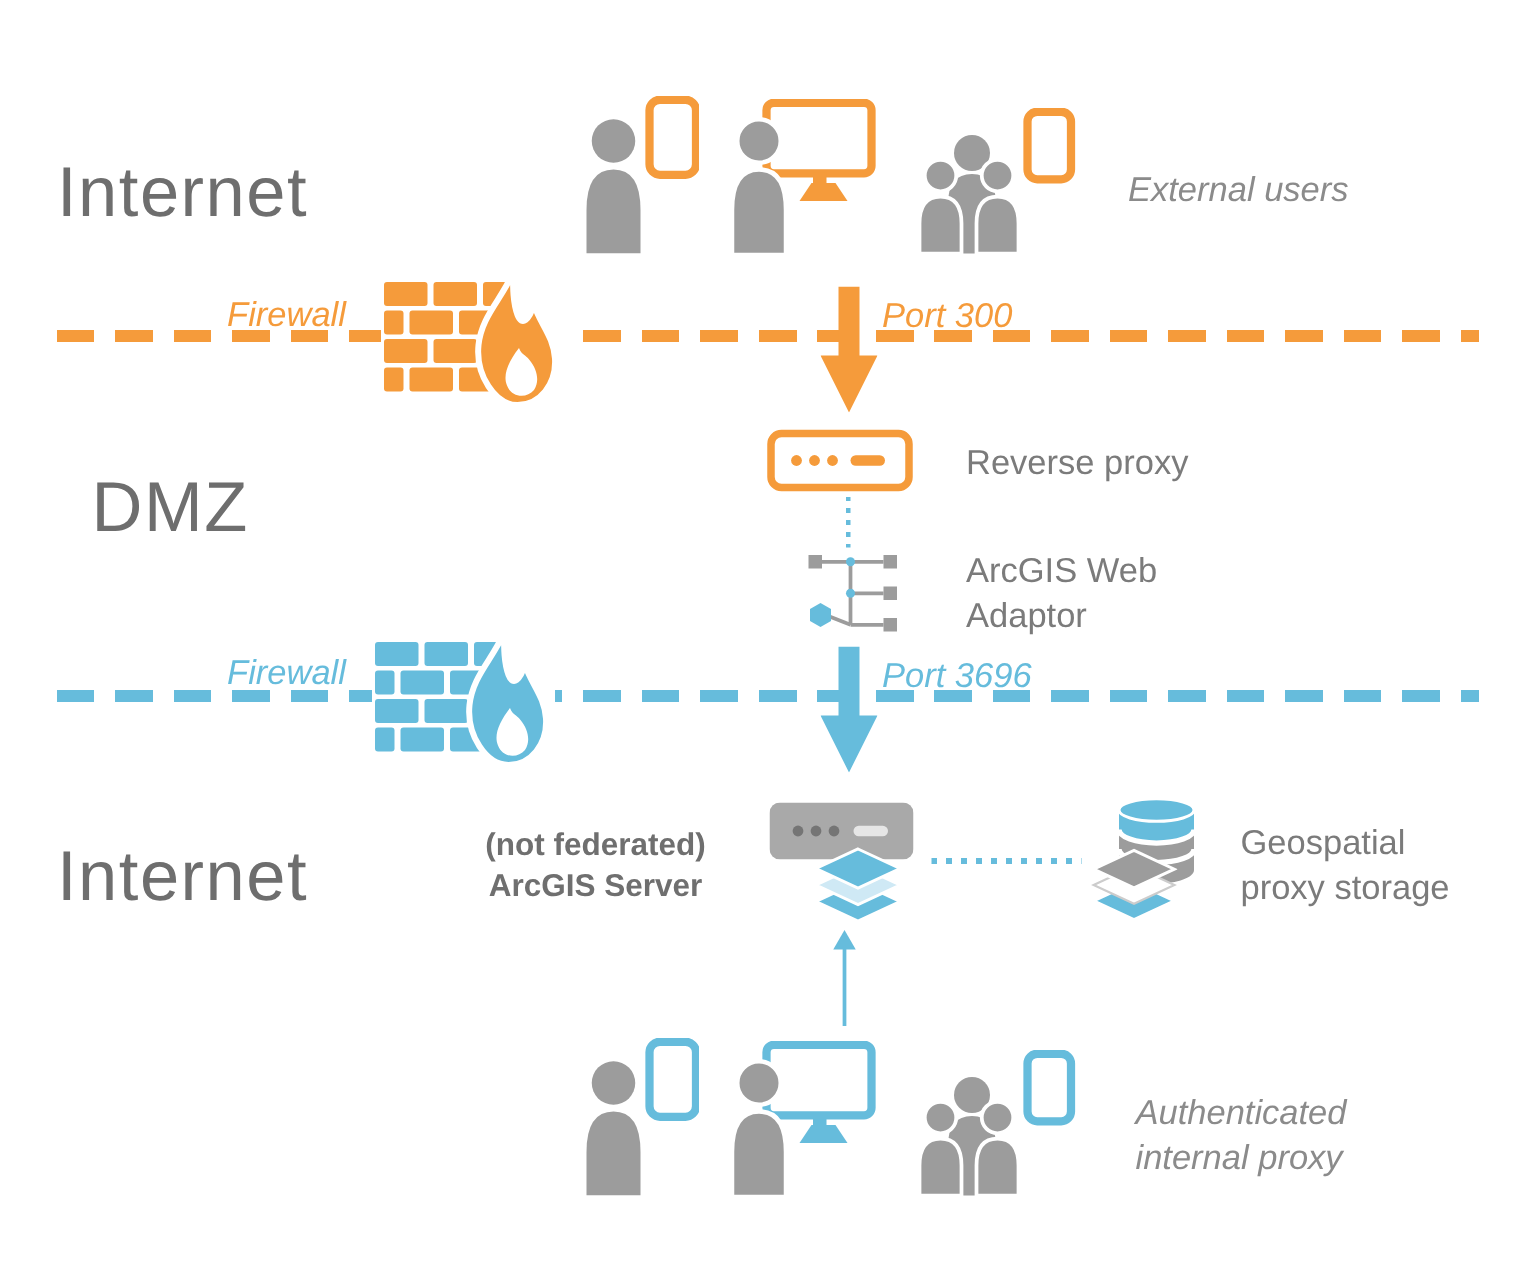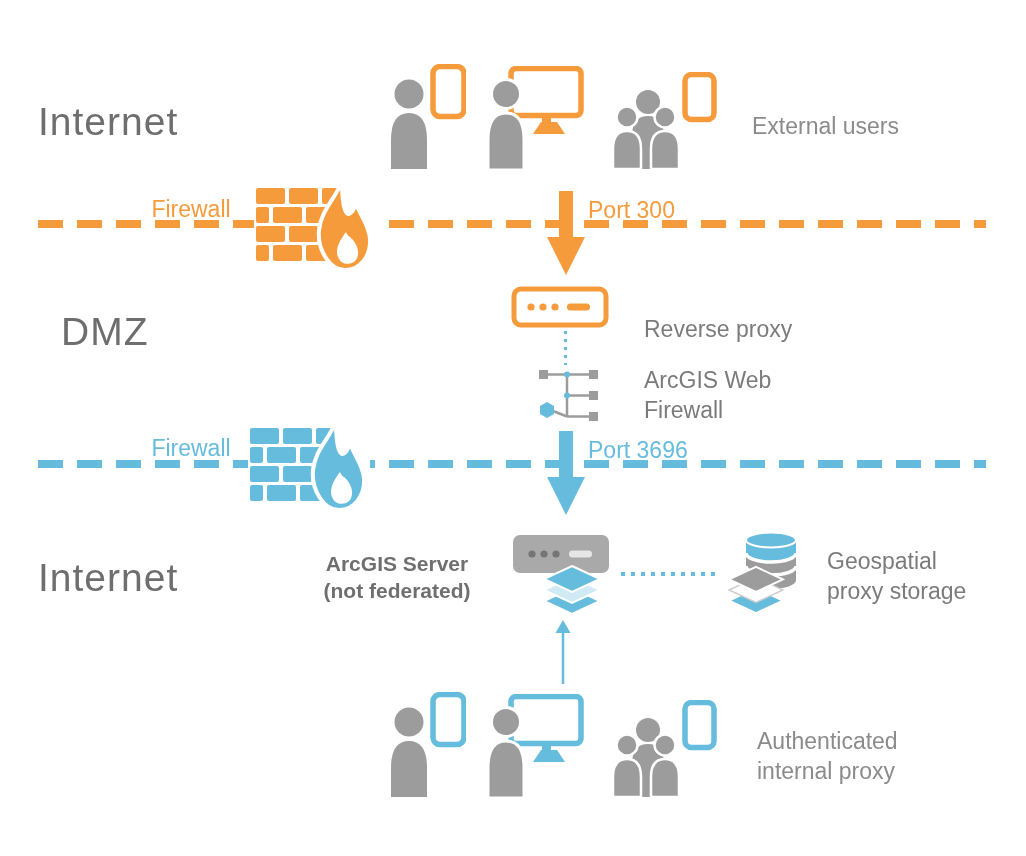--- a/index.html
+++ b/index.html
@@ -3,23 +3,23 @@
 <meta charset="utf-8">
 <style>
   * { margin:0; padding:0; box-sizing:border-box; }
   html, body { background:#ffffff; }
   body { font-family:"Liberation Sans", sans-serif; }
   .canvas {
     position:relative; width:1026px; height:856px;
     background:#ffffff; border-radius:28px; overflow:hidden;
   }
   .abs { position:absolute; }
-  .zone-title { font-size:39px; font-weight:500; letter-spacing:1px; color:var(--heading-gray,#6e6e6e); }
+  .zone-title { font-size:47px; font-weight:500; letter-spacing:1px; color:var(--heading-gray,#6e6e6e); }
   .label { font-size:23px; color:var(--label-gray,#7b7b7b); line-height:1.3; }
-  .italic { color:#8b8b8b; }
+  .italic { font-style:italic; color:#8b8b8b; }
   .bold-label { font-weight:700; font-size:21px; color:#6f6f6f; line-height:1.3; text-align:center; }
   .orange { color:var(--orange,#F59B3B); }
   .blue { color:var(--blue,#66BCDC); }
   .right { text-align:center; }
   .hline { height:8px; background:repeating-linear-gradient(90deg, currentColor 0 25px, transparent 25px 39px); }
   .vdots { width:3px; background:repeating-linear-gradient(180deg, currentColor 0 3px, transparent 3px 8px); }
   .hdots { height:4px; background:repeating-linear-gradient(90deg, currentColor 0 4px, transparent 4px 10px); }
   svg.icon { display:block; overflow:visible; }
 </style>
 </head>
@@ -153,48 +153,48 @@
       </svg>
     <div class="abs label italic orange" style="left:588px; top:196px;">Port 300</div>
   </section>
 
   <section>
     <div class="abs zone-title" style="left:38px; top:310px;margin-left:23px;">DMZ</div>
 
     <svg class="icon abs orange" style="left:511px; top:286px;" width="98" height="42">
         <use href="#sym-proxy"></use>
       </svg>
-    <div class="abs label" style="left:644px; top:294px;margin-top:21px;">Reverse proxy</div>
+    <div class="abs label" style="left:644px; top:294px;">Reverse proxy</div>
 
     <div class="abs vdots blue" style="left:564px; top:331px; height:34px;"></div>
 
     <svg class="icon abs" style="left:537px; top:368px;" width="64" height="56">
         <use href="#sym-adaptor"></use>
       </svg>
-    <div class="abs label" style="left:644px; top:366px; width:150px;">ArcGIS Web Firewall</div>
+    <div class="abs label" style="left:644px; top:366px; width:150px;">ArcGIS Web Adaptor</div>
   </section>
 
   <section>
     <div class="abs hline blue" style="left:38px; top:460px; width:948px;"></div>
     <div class="abs label italic blue right" style="left:130px; top:434px; width:122px;">Firewall</div>
     <svg class="icon abs blue" style="left:248px; top:420px;" width="122" height="96">
         <use href="#sym-firewall"></use>
       </svg>
     <svg class="icon abs blue" style="left:547px; top:431px;" width="38" height="84">
         <use href="#sym-arrow-down"></use>
       </svg>
     <div class="abs label italic blue" style="left:588px; top:436px;">Port 3696</div>
   </section>
 
   <section>
     <div class="abs zone-title" style="left:38px; top:556px;">Internet</div>
 
     <div class="abs bold-label" style="left:306px; top:550px; width:182px;">
+      <div>(not federated)</div>
       <div>ArcGIS Server</div>
-      <div>(not federated)</div>
     </div>
 
     <svg class="icon abs" style="left:513px; top:535px;" width="96" height="38">
         <use href="#sym-server"></use>
       </svg>
     <svg class="icon abs" style="left:542px; top:564px;" width="60" height="52">
         <use href="#sym-layers-blue"></use>
       </svg>
 
     <div class="abs hdots blue" style="left:621px; top:572px; width:100px;"></div>

